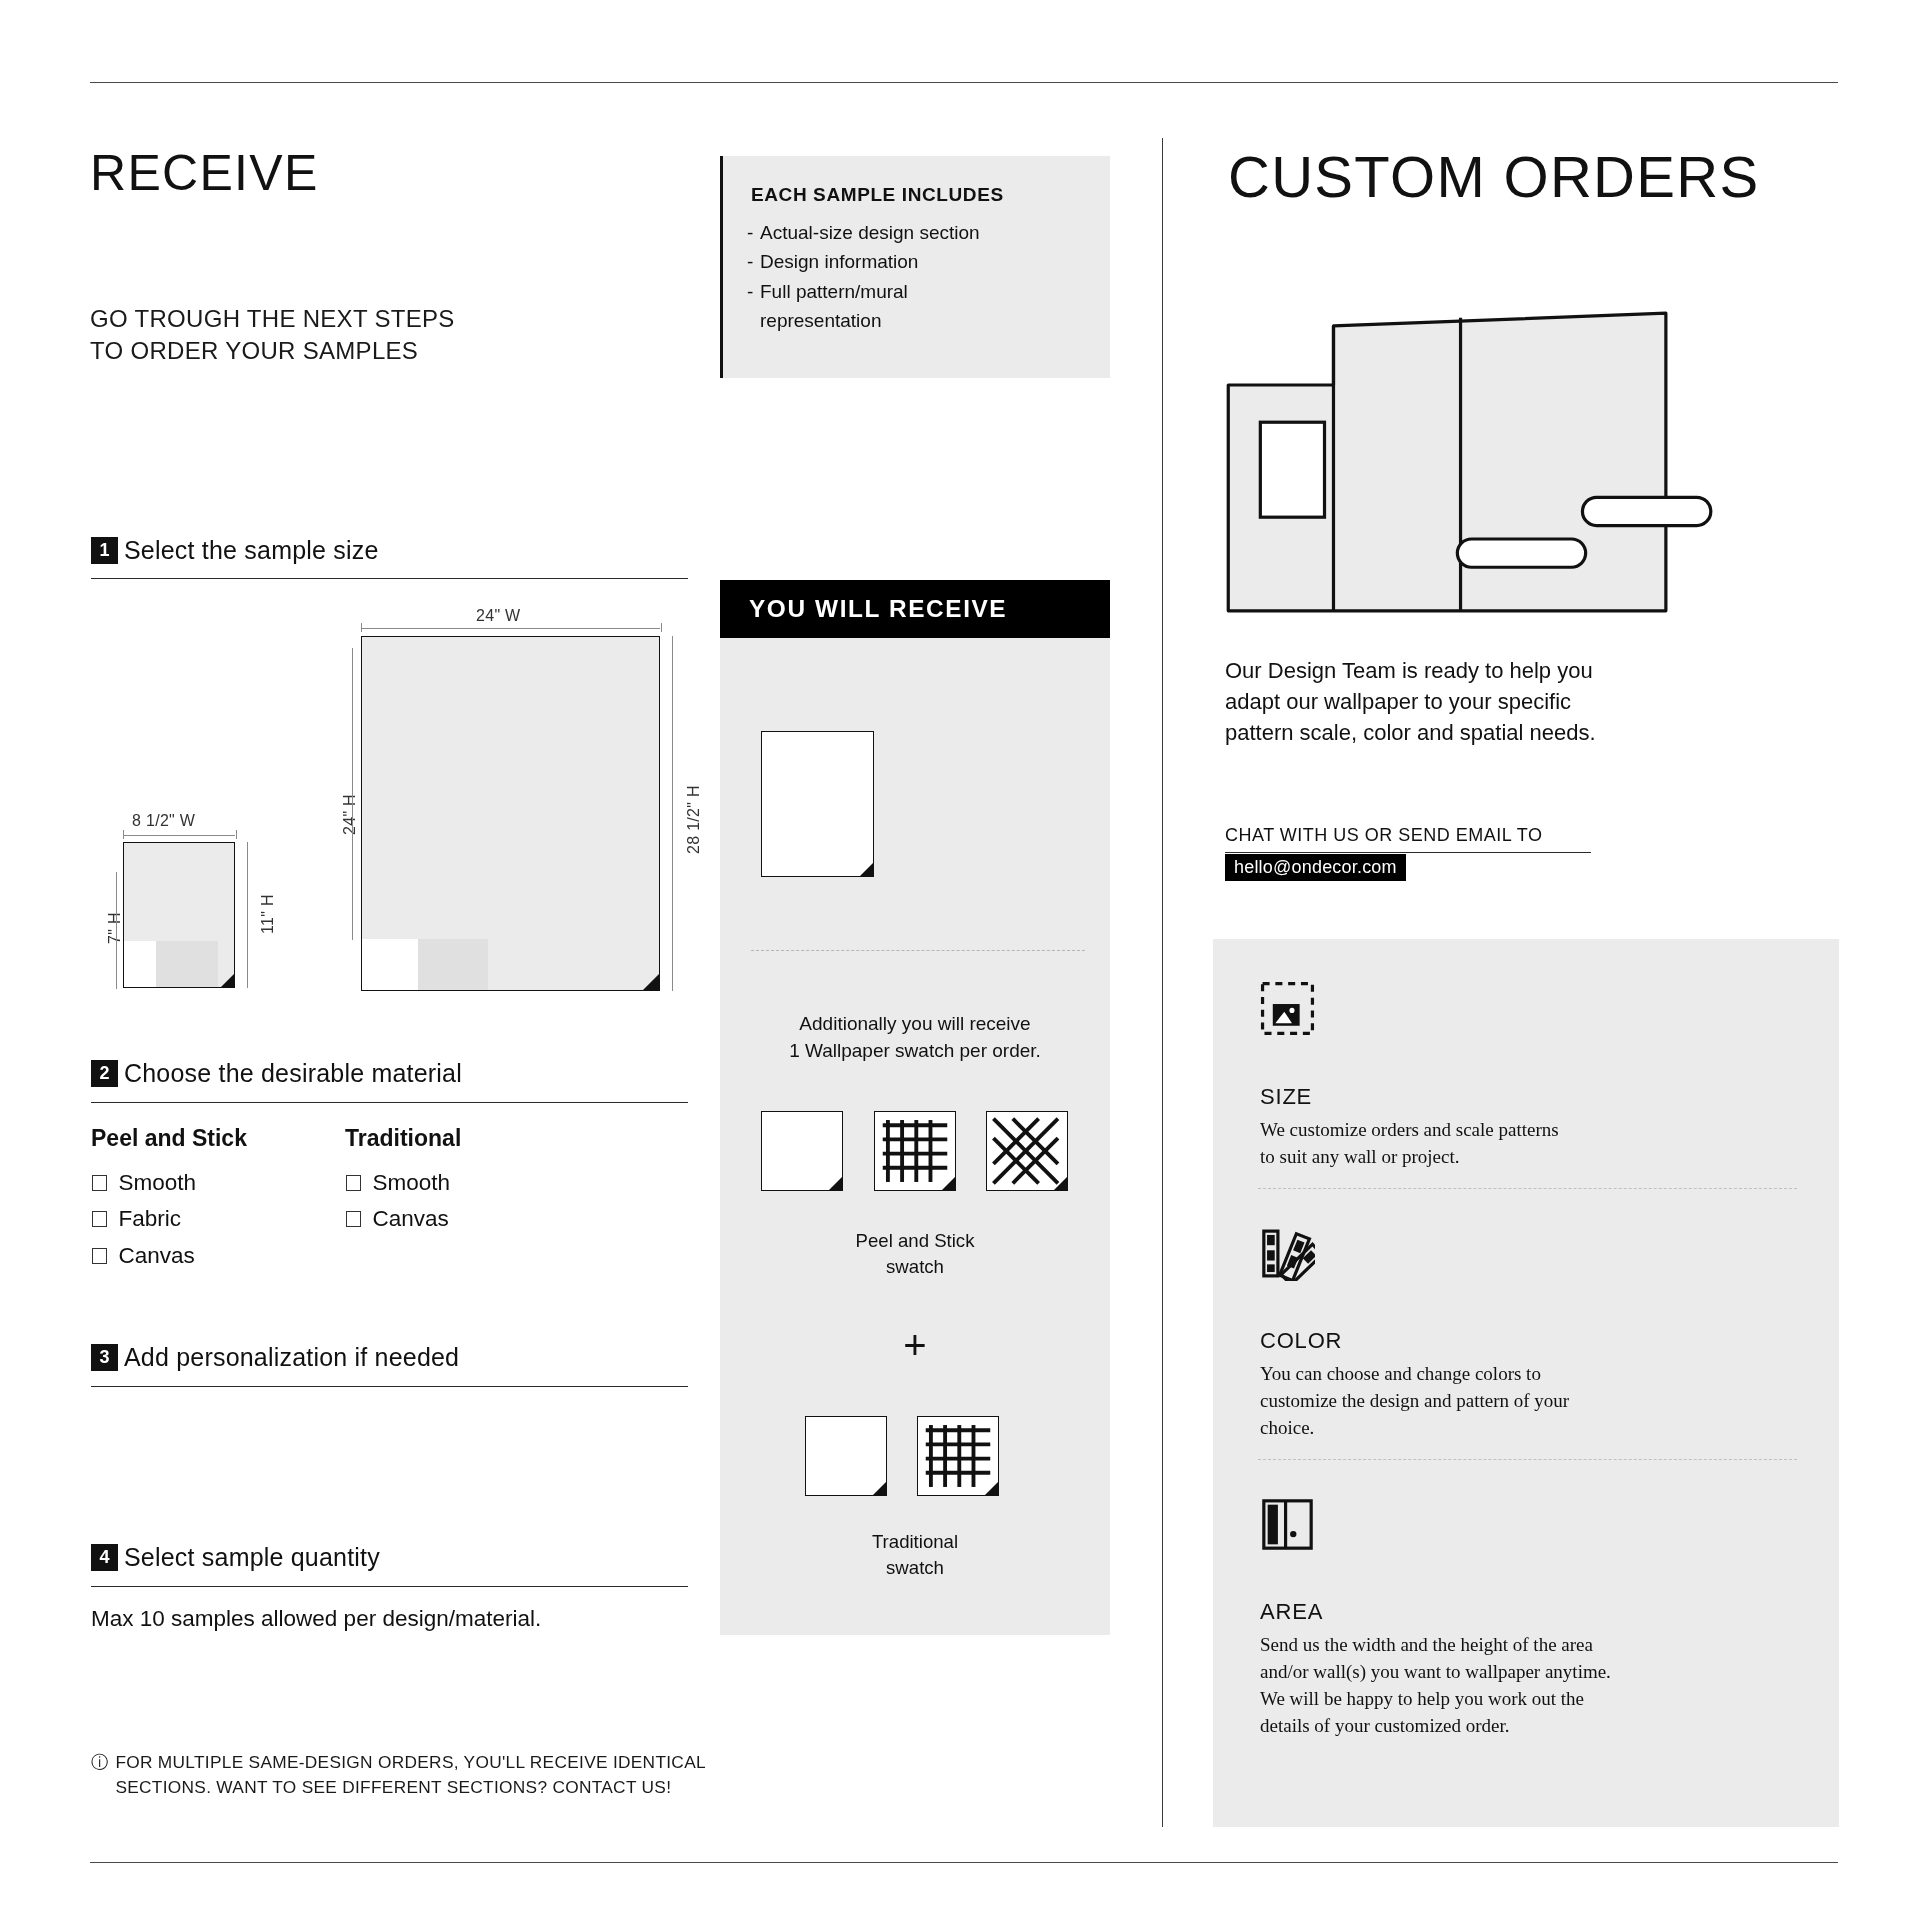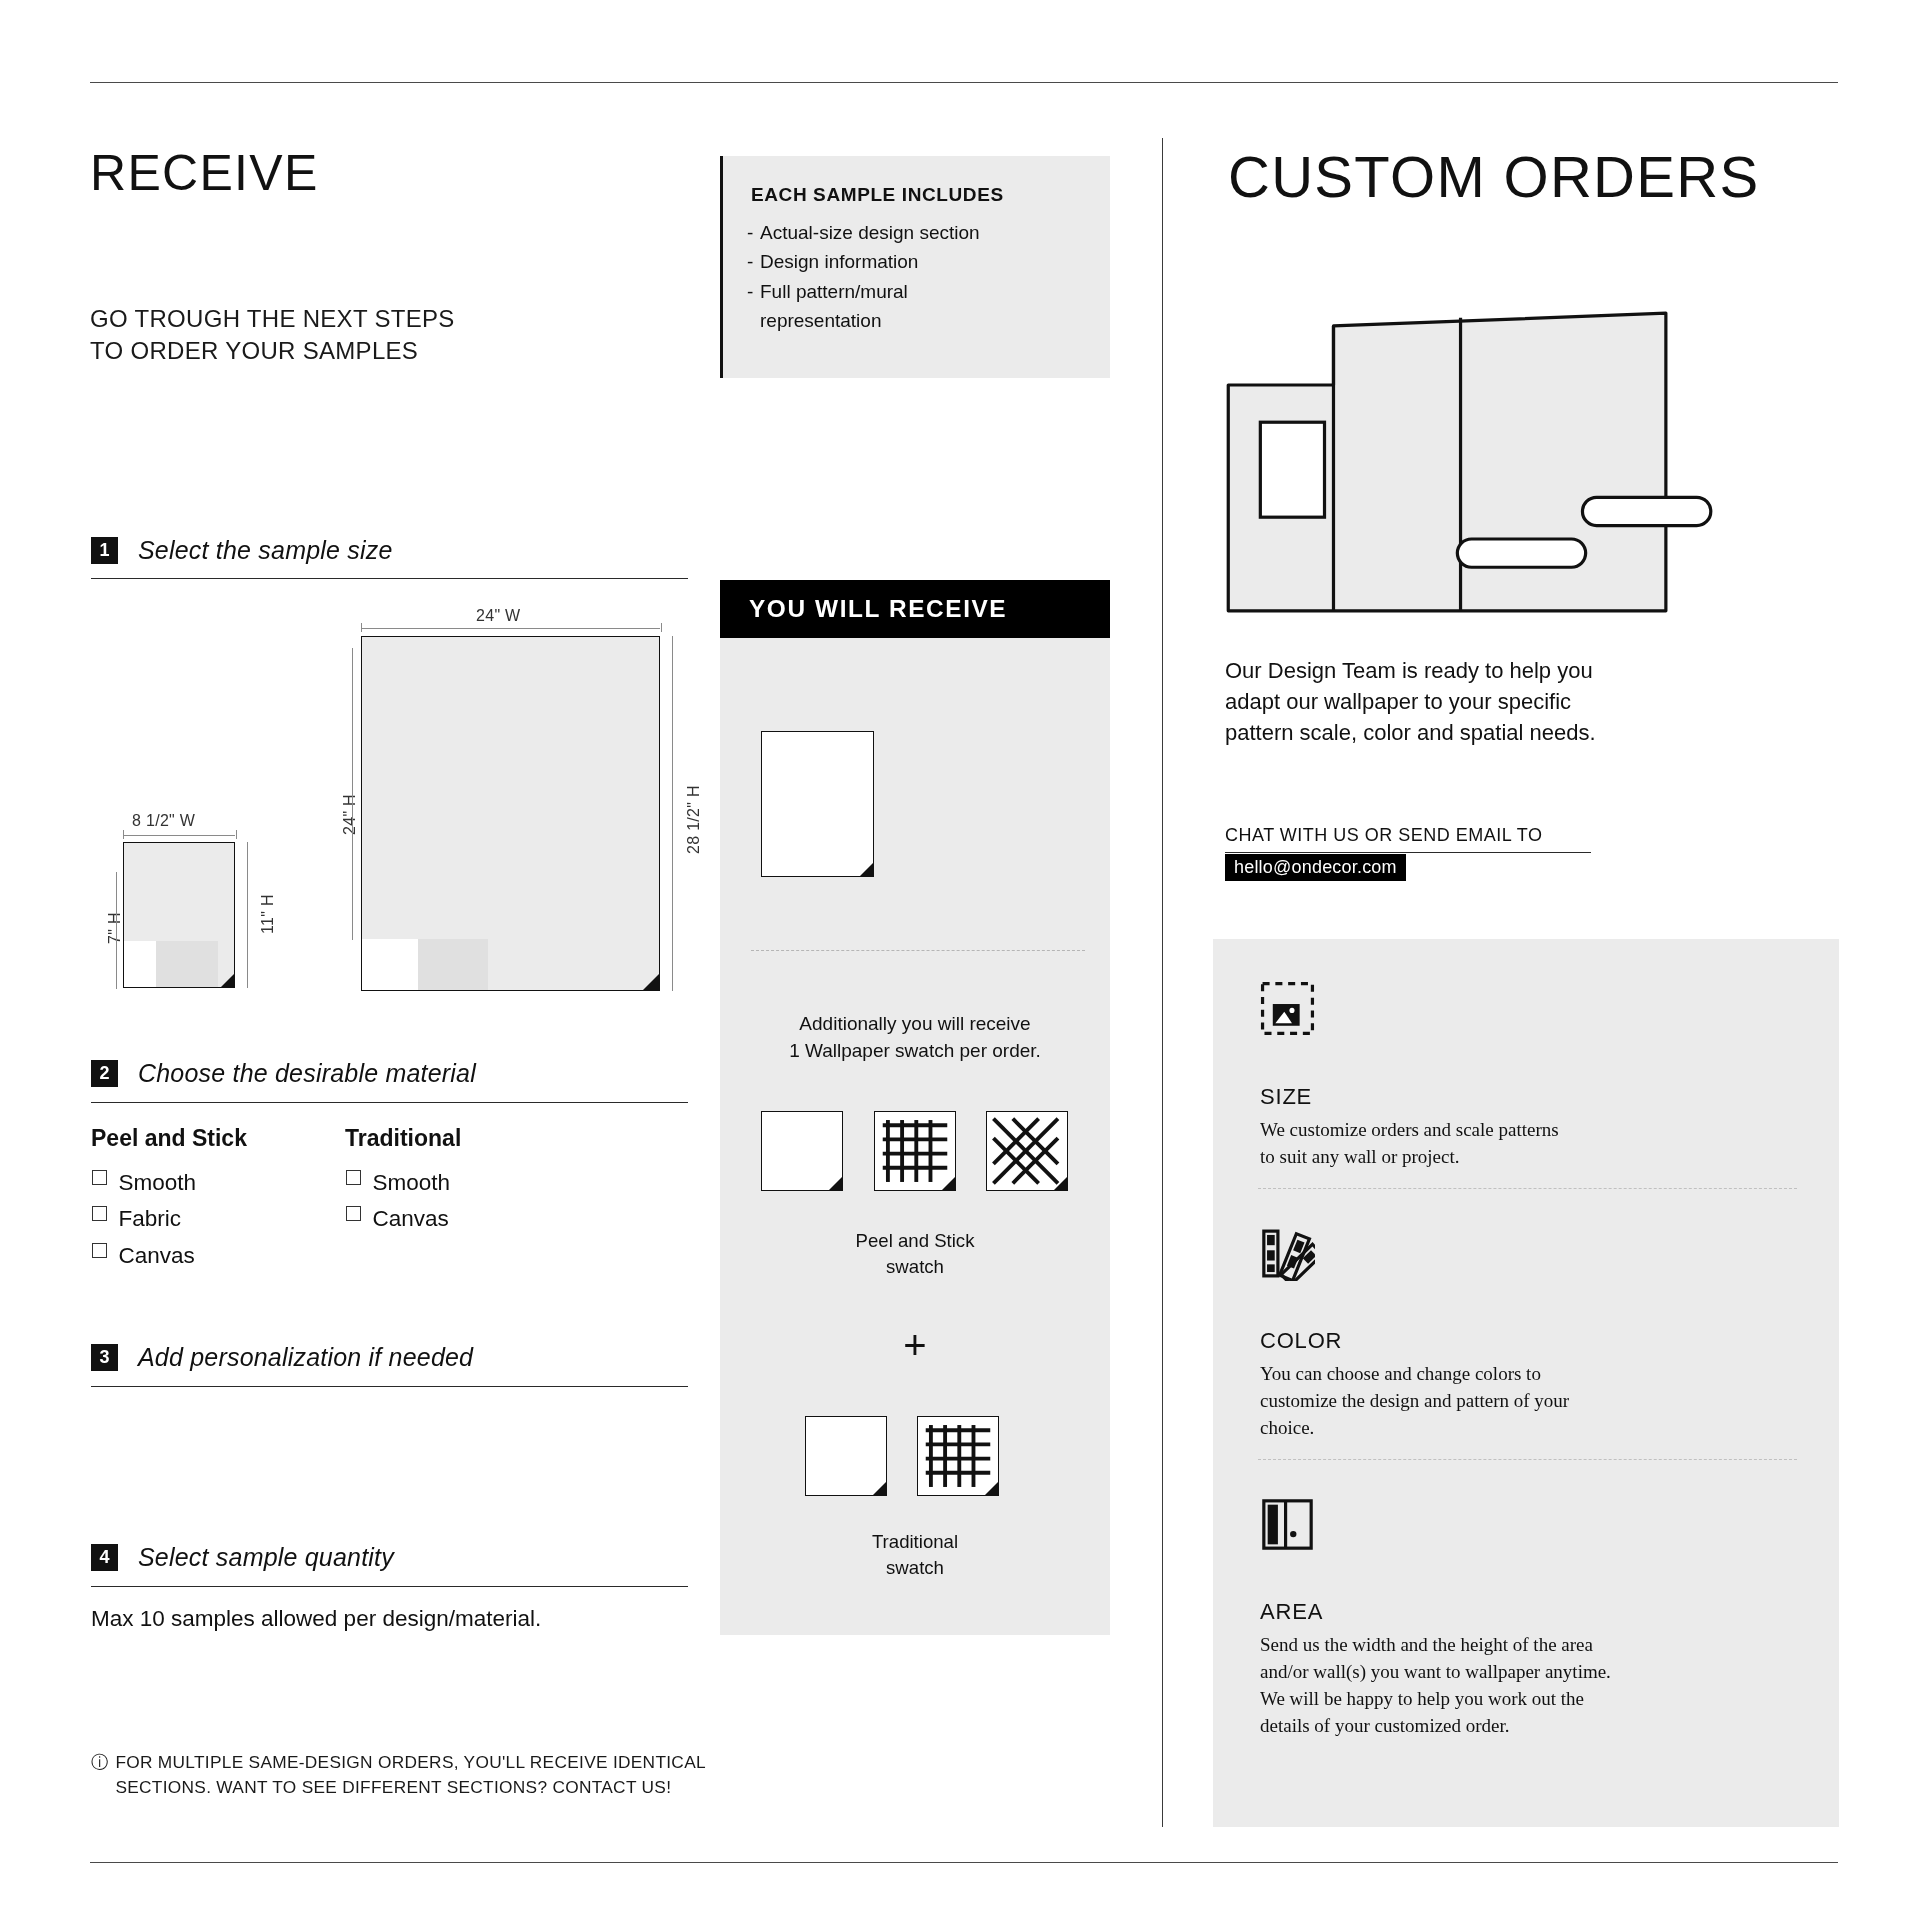--- a/index.html
+++ b/index.html
@@ -93,26 +93,25 @@
   .step .num {
     width: 27px; height: 27px;
     background: #111;
     color: #fff;
     font-size: 18px;
     font-weight: 700;
     display: flex; align-items: center; justify-content: center;
     flex: none;
   }
   .step .label {
-    margin-left: 20px;
+    margin-left: 6px;
     font-size: 25px;
     color: #111;
     letter-spacing: 0.2px;
     white-space: nowrap;
-    font-style: italic;
   }
   .step-underline {
     position: absolute;
     height: 1.3px;
     background: #2a2a2a;
   }
 
   
   .small-sample {
     position: absolute;
@@ -196,20 +195,21 @@
     position: absolute;
     font-size: 23px;
     font-weight: 700;
     color: #111;
   }
   .mat-item {
     position: absolute;
     font-size: 22.5px;
     color: #111;
     display: flex;
+    align-items: center;
   }
   .mat-item .box {
     width: 15.4px; height: 15.4px;
     border: 1.3px solid #333;
     margin-right: 11px;
     flex: none;
   }
 
   .body-text {
     position: absolute;

